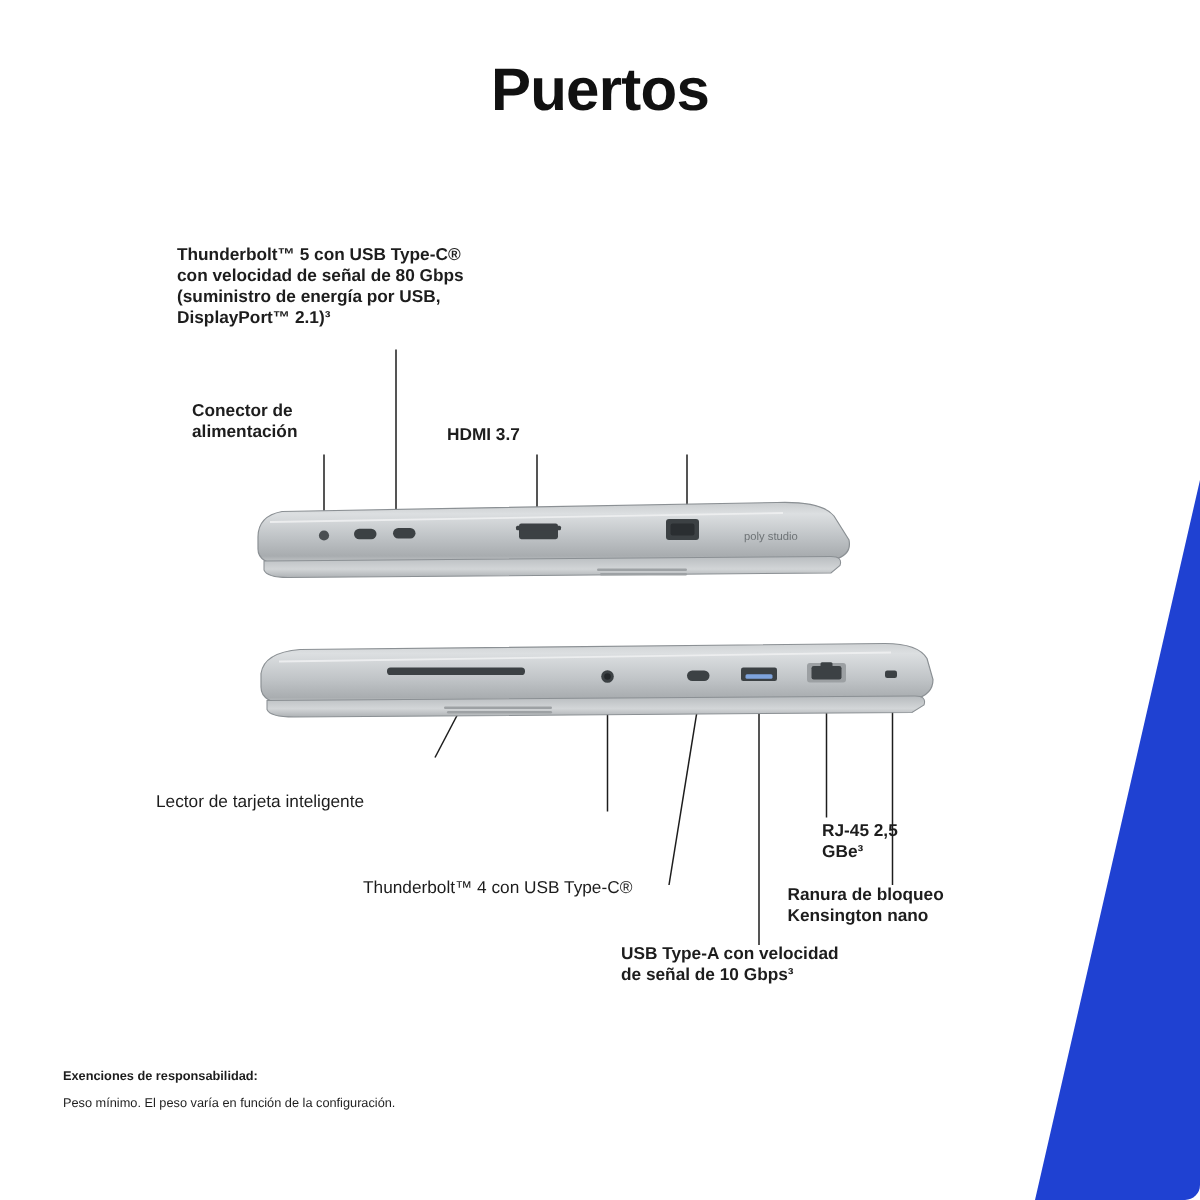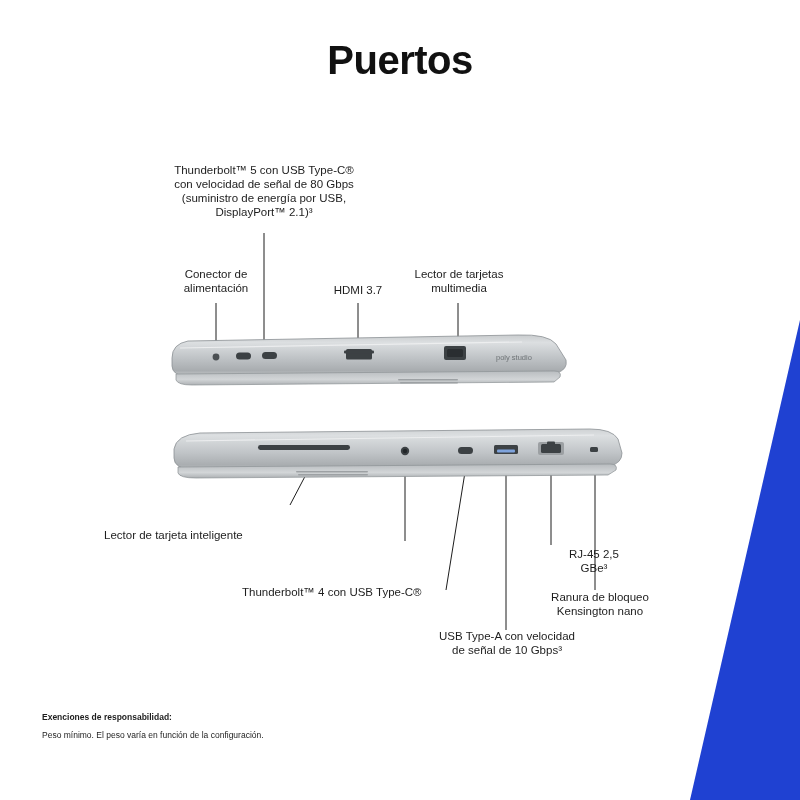--- a/index.html
+++ b/index.html
@@ -8,20 +8,21 @@
     background: #ffffff;
   }
   #page {
     position: relative;
     width: 800px;
     height: 800px;
     background: #ffffff;
     overflow: hidden;
     font-family: "Liberation Sans", sans-serif;
     color: #1a1a1a;
+    border-radius: 10px;
   }
 
   
   .corner-shape {
     position: absolute;
     right: 0;
     bottom: 0;
     width: 110px;
     height: 480px;
     overflow: hidden;
@@ -43,21 +44,21 @@
   }
 
   
   .label {
     position: absolute;
     font-size: 11.5px;
     line-height: 14px;
     color: #1d1d1d;
     white-space: pre-line;
   }
-  .label.center { text-align: center; }
+  .label.center { text-align: left; font-weight: bold; }
   .label.left   { text-align: left; }
 
   
   .leaders {
     position: absolute;
     left: 0; top: 0;
     width: 800px; height: 800px;
     pointer-events: none;
   }
 
@@ -196,22 +197,20 @@
   <div class="label center" style="left:118px; top:163px; width:292px;">Thunderbolt™ 5 con USB Type-C®
 con velocidad de señal de 80 Gbps
 (suministro de energía por USB,
 DisplayPort™ 2.1)³</div>
 
   <div class="label center" style="left:128px; top:267px; width:176px;">Conector de
 alimentación</div>
 
   <div class="label center" style="left:298px; top:283px; width:120px;">HDMI 3.7</div>
 
-  <div class="label center" style="left:382px; top:267px; width:154px;">Lector de tarjetas
-multimedia</div>
 
   <div class="label left" style="left:104px; top:500px; width:230px;margin-top:28px;">Lector de tarjeta inteligente</div>
 
 
   <div class="label left" style="left:242px; top:585px; width:236px;">Thunderbolt™ 4 con USB Type-C®</div>
 
   <div class="label center" style="left:414px; top:629px; width:186px;">USB Type-A con velocidad
 de señal de 10 Gbps³</div>
 
   <div class="label center" style="left:508px; top:547px; width:92px;padding-left:40px;">RJ-45 2,5

